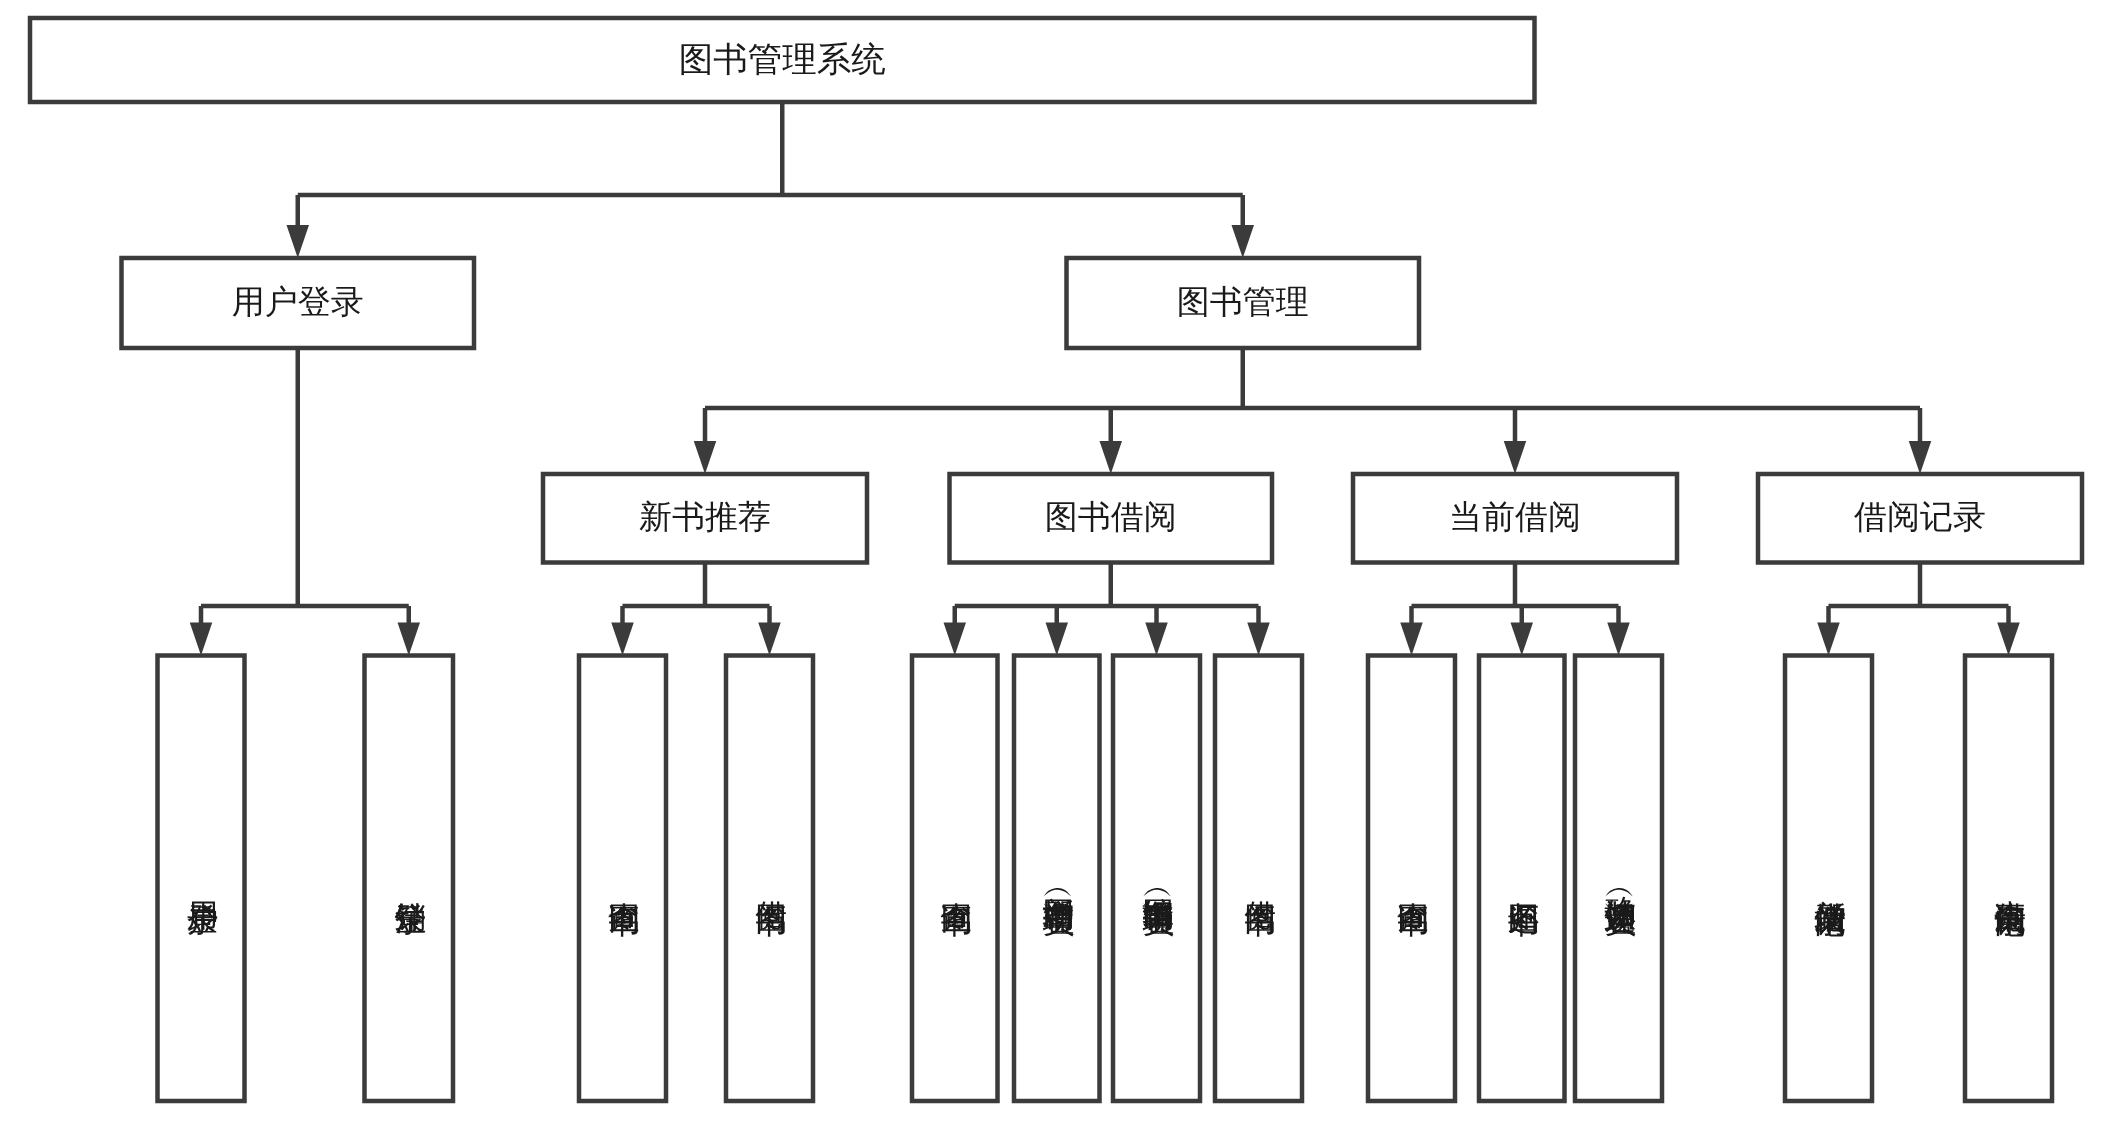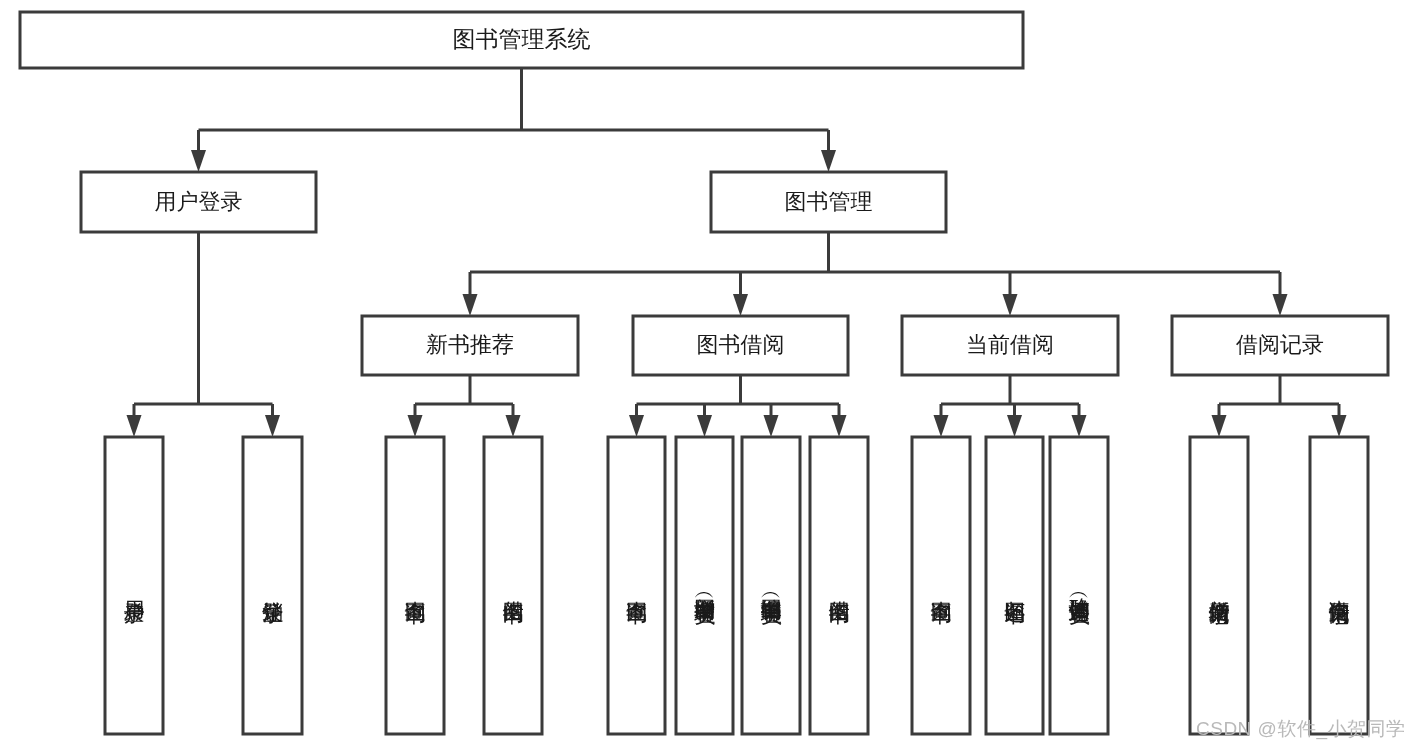--- a/index.html
+++ b/index.html
@@ -233,14 +233,13 @@
       <div class="vlabel-wrap" style="left: 1050px; top: 437px; width: 58px; height: 297px;">
         <div class="vlabel">确认归还（管理员）</div>
       </div>
       <div class="vlabel-wrap" style="left: 1190px; top: 437px; width: 58px; height: 297px;">
         <div class="vlabel">新增借阅记录</div>
       </div>
       <div class="vlabel-wrap" style="left: 1310px; top: 437px; width: 58px; height: 297px;">
         <div class="vlabel">查询借阅记录</div>
       </div>
     </div>
-  <div class="watermark" style="left: 1196px; top: 716px; color: rgb(185, 185, 185);">CSDN @软件_小贺同学</div>
 </div>
 
 </body></html>

